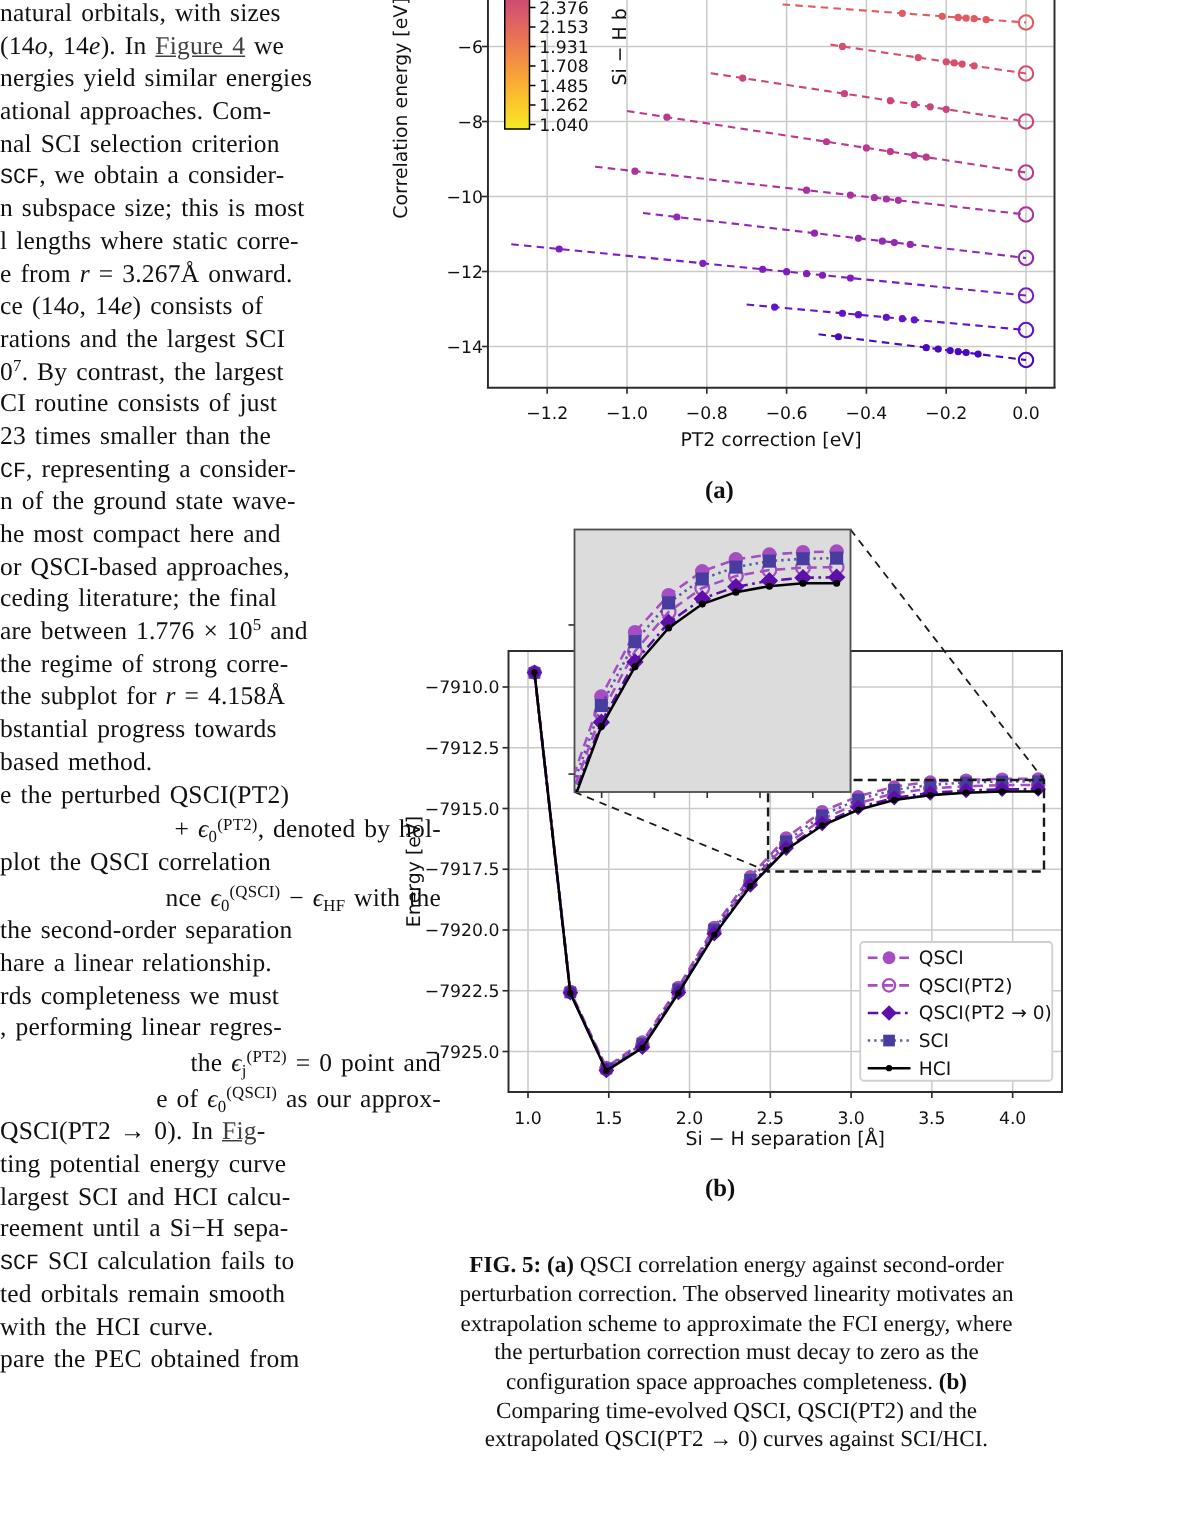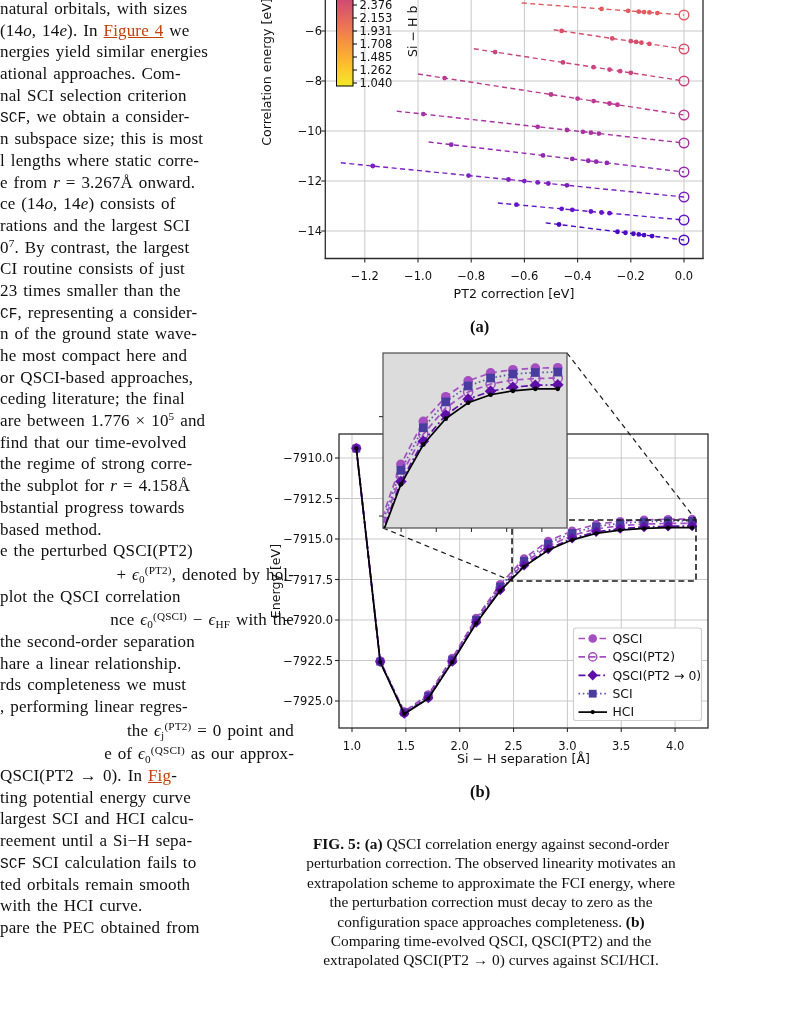--- a/index.html
+++ b/index.html
@@ -6,21 +6,21 @@
   #page{position:relative;width:791px;height:1023px;background:#ffffff;overflow:hidden;
         font-family:"Liberation Serif",serif;color:#101010;}
   #figure-svg{position:absolute;left:0;top:0;}
   #figure-svg text{font-family:"DejaVu Sans",sans-serif;fill:#111;}
   #left-column{position:absolute;left:0;top:-2px;width:294px;}
   .tline{white-space:nowrap;font-size:17px;height:21.7px;line-height:21.7px;
          letter-spacing:0.15px;word-spacing:1.5px;}
   .tline.tall{margin-top:2px;text-align:right;}
   .tline i{font-style:italic;}
   .mono{font-family:"Liberation Mono",monospace;font-size:14.5px;letter-spacing:0;text-align:center;}
-  .link{color:#c2410c;text-decoration:underline;}
+  .link{color:#404040;text-decoration:underline;}
   sup{font-size:66%;vertical-align:baseline;position:relative;top:-0.5em;}
   sub{font-size:66%;vertical-align:baseline;position:relative;top:0.28em;}
   .subcap{position:absolute;font-weight:bold;font-size:16.5px;}
   #subcap-a{left:470px;top:317px;}
   #subcap-b{left:470px;top:782px;}
   #caption{position:absolute;left:273px;top:834px;width:436px;text-align:center;
            font-size:15.4px;line-height:19.4px;}
   #caption b{font-weight:bold;}
 </style>
 </head>
@@ -484,21 +484,20 @@
       <div class="tline">rations and the largest SCI</div>
       <div class="tline">0<sup>7</sup>. By contrast, the largest</div>
       <div class="tline">CI routine consists of just</div>
       <div class="tline">23 times smaller than the</div>
       <div class="tline"><span class="mono">CF</span>, representing a consider-</div>
       <div class="tline">n of the ground state wave-</div>
       <div class="tline">he most compact here and</div>
       <div class="tline">or QSCI-based approaches,</div>
       <div class="tline">ceding literature; the final</div>
       <div class="tline">are between 1.776 × 10<sup>5</sup> and</div>
-      <div class="tline">find that our time-evolved</div>
       <div class="tline">the regime of strong corre-</div>
       <div class="tline">the subplot for <i>r</i> = 4.158Å</div>
       <div class="tline">bstantial progress towards</div>
       <div class="tline">based method.</div>
       <div class="tline">e the perturbed QSCI(PT2)</div>
       <div class="tline tall">+ <i>ϵ</i><sub>0</sub><sup>(PT2)</sup>, denoted by hol-</div>
       <div class="tline">plot the QSCI correlation</div>
       <div class="tline tall">nce <i>ϵ</i><sub>0</sub><sup>(QSCI)</sup> − <i>ϵ</i><sub>HF</sub> with the</div>
       <div class="tline">the second-order separation</div>
       <div class="tline">hare a linear relationship.</div>

